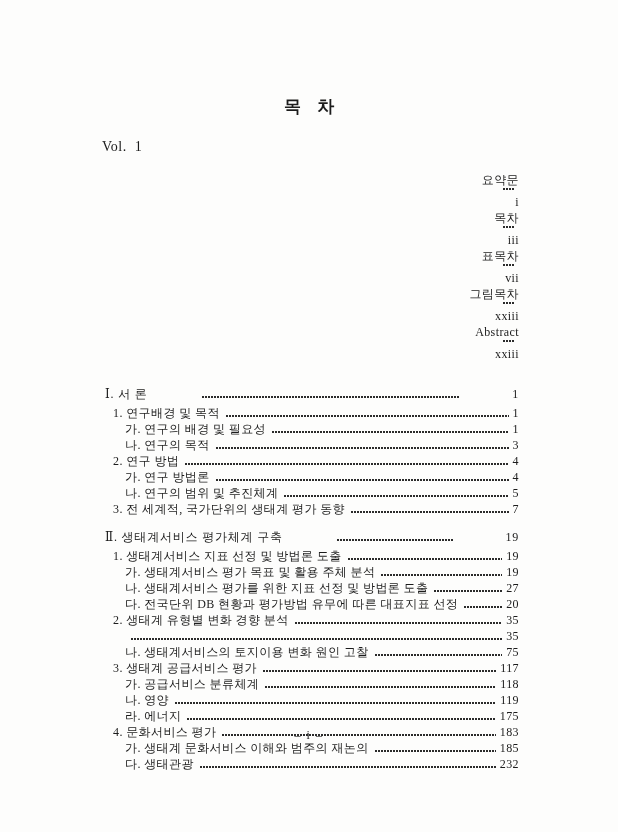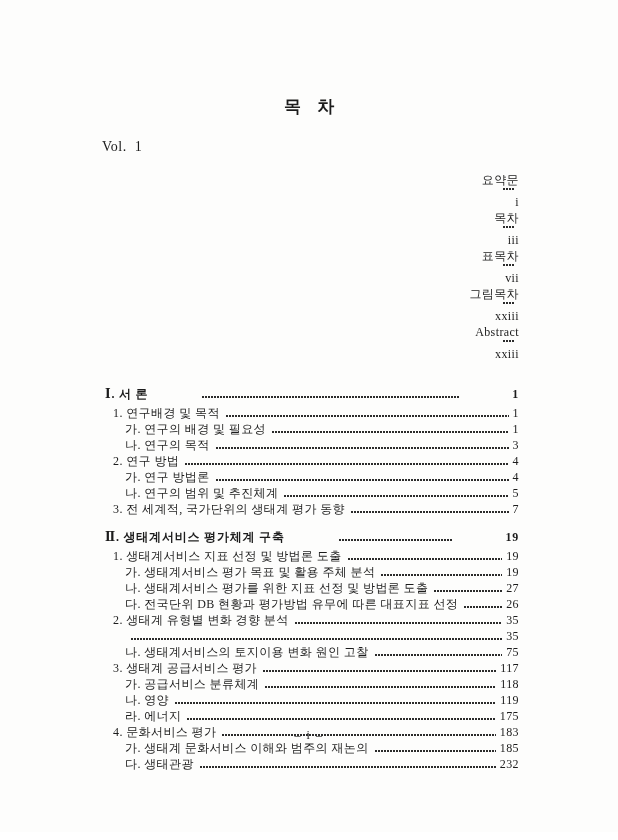--- a/index.html
+++ b/index.html
@@ -53,21 +53,21 @@
     align-self: flex-end;
     height: 2px;
     margin: 0 4px 4px 6px;
     background-image: radial-gradient(circle at 1px 1px, #2b2b2b 0.8px, transparent 1px);
     background-size: 3px 2px;
     background-repeat: repeat-x;
     min-width: 12px;
   }
   .toc-page { flex: 0 0 auto; }
   .lvl-front { padding-left: 22px; flex-direction: column; }
-  .lvl-head  { padding-left: 15px; font-weight: bold; letter-spacing: 0.8px; margin-bottom: 3px; gap: 48px; }
+  .lvl-head  { padding-left: 15px; font-weight: normal; letter-spacing: 0.8px; margin-bottom: 3px; gap: 48px; }
   .lvl-1     { padding-left: 23px; }
   .lvl-2     { padding-left: 35px; text-align: right; }
   .section { margin-top: 12px; }
   #sections .section:first-child { margin-top: 24px; }
   .footer {
     position: absolute;
     top: 728px;
     left: 0;
     width: 100%;
     text-align: center;
@@ -171,21 +171,21 @@
             <span class="toc-page">19</span>
           </div>
           <div class="toc-row lvl-2">
             <span class="toc-label">나. 생태계서비스 평가를 위한 지표 선정 및 방법론 도출</span>
             <span class="leader"></span>
             <span class="toc-page">27</span>
           </div>
           <div class="toc-row lvl-2">
             <span class="toc-label">다. 전국단위 DB 현황과 평가방법 유무에 따른 대표지표 선정</span>
             <span class="leader"></span>
-            <span class="toc-page">26</span>
+            <span class="toc-page">20</span>
           </div>
           <div class="toc-row lvl-1">
             <span class="toc-label">2. 생태계 유형별 변화 경향 분석</span>
             <span class="leader"></span>
             <span class="toc-page">35</span>
           </div>
           <div class="toc-row lvl-2">
             <span class="leader"></span>
             <span class="toc-page">35</span>
           </div>

